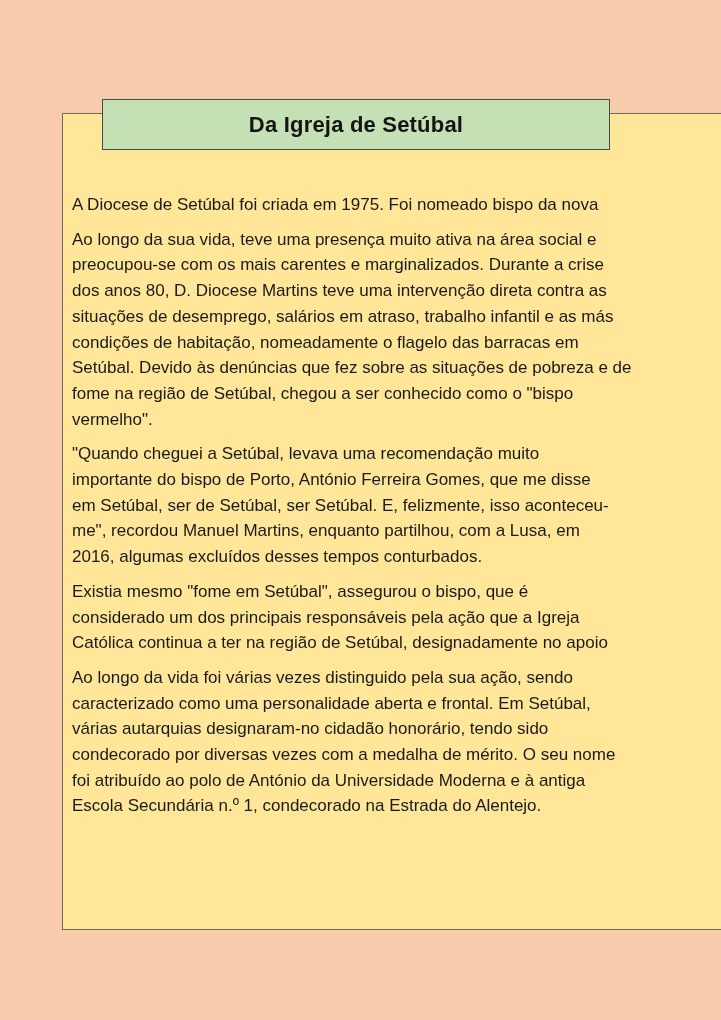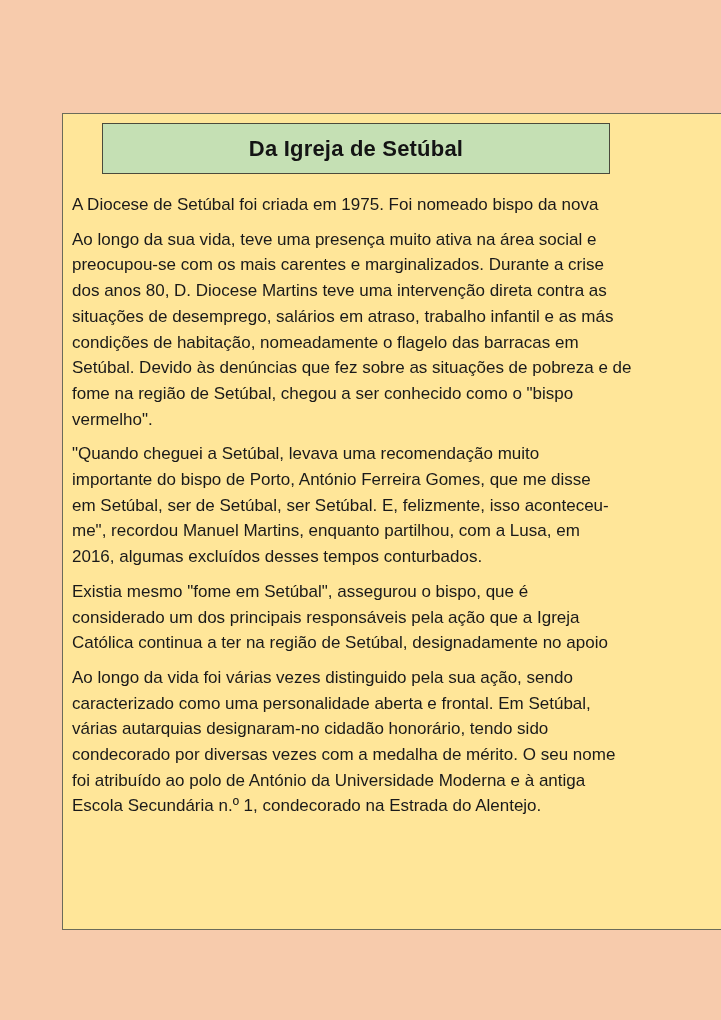--- a/index.html
+++ b/index.html
@@ -34,21 +34,20 @@
     top: 99px;
     width: 508px;
     height: 51px;
     box-sizing: border-box;
     background: #c5e0b4;
     border: 1px solid #4a4a3c;
     z-index: 2;
     display: flex;
     align-items: center;
     justify-content: center;
-    margin-top: 24px;
   }
   .banner .title {
     font-size: 22px;
     font-weight: bold;
     color: #141414;
     letter-spacing: 0.2px;
   }
   .article {
     position: absolute;
     left: 0;

